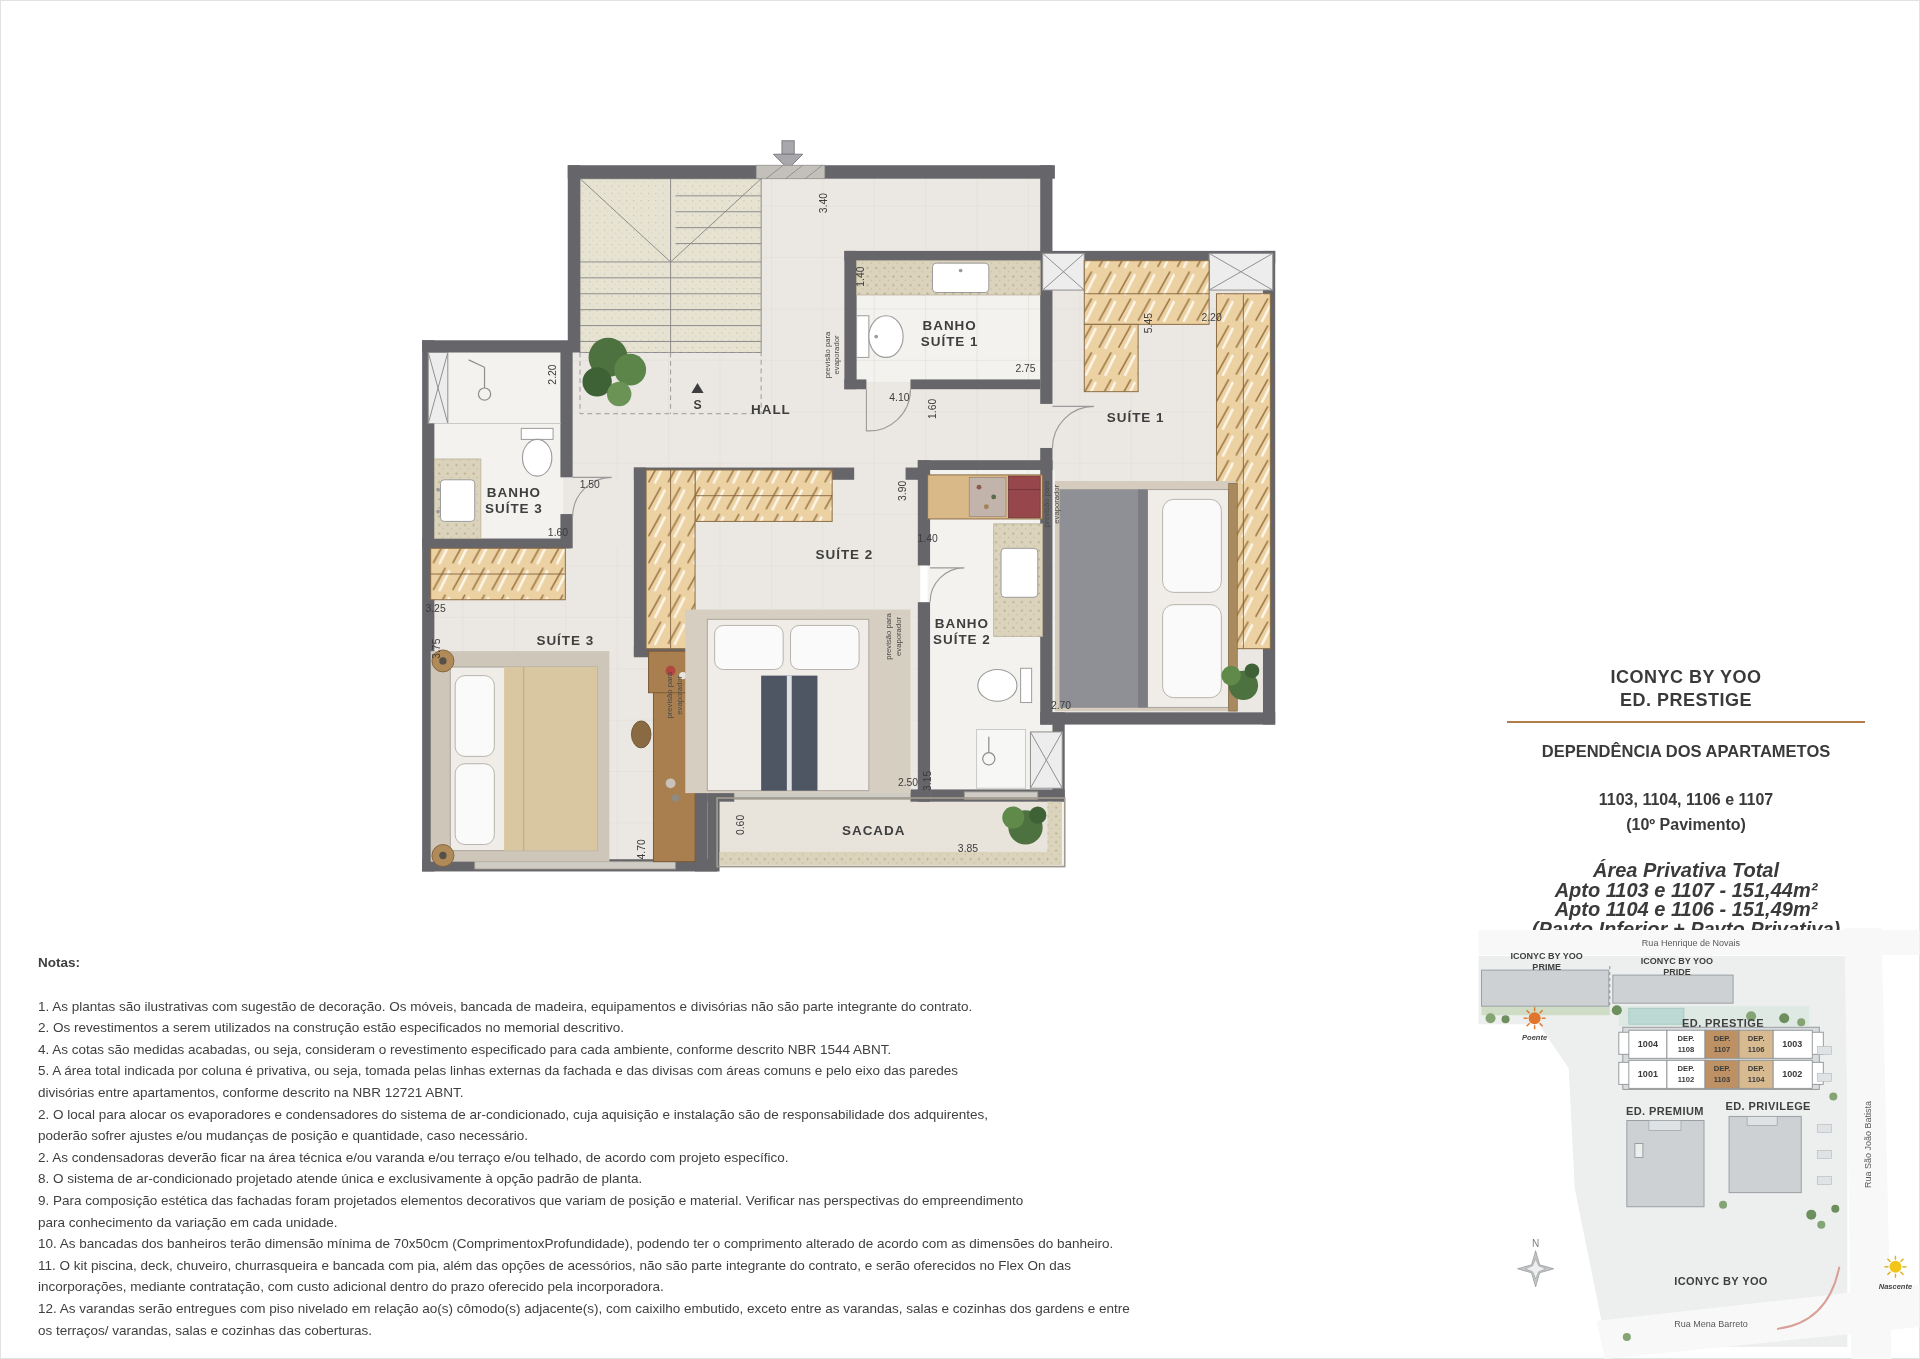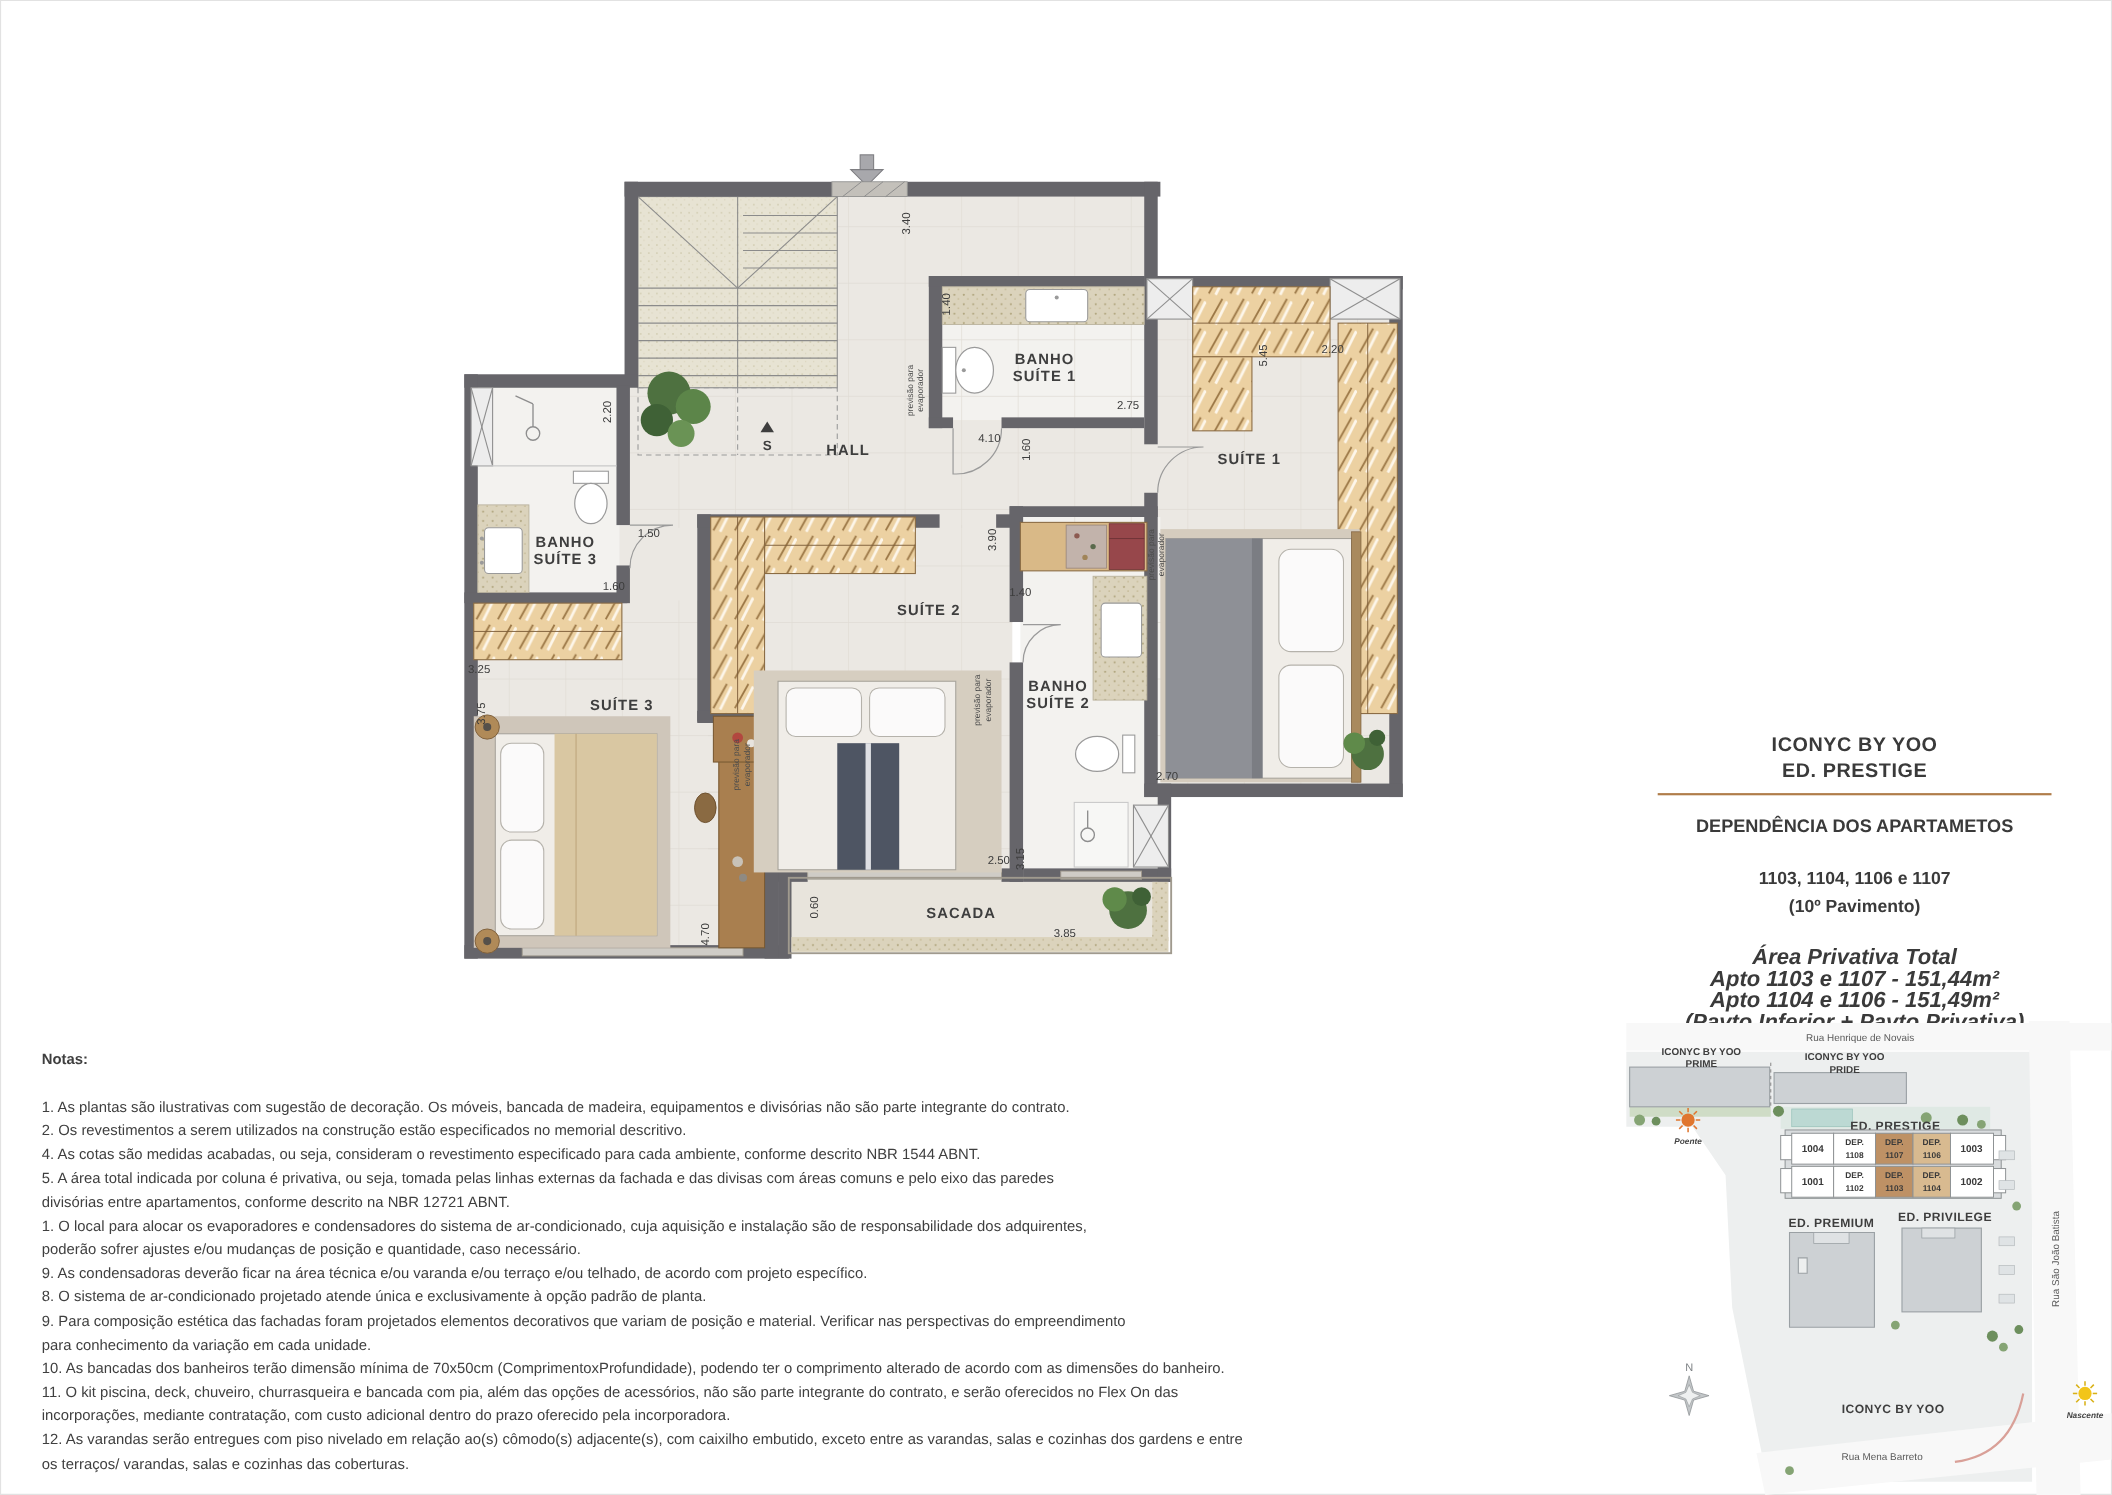--- a/index.html
+++ b/index.html
@@ -357,23 +357,23 @@
     </div>
   </div>
 
   <div class="notes">
     <div class="n-title">Notas:</div>
     <div class="n-item">1. As plantas são ilustrativas com sugestão de decoração. Os móveis, bancada de madeira, equipamentos e divisórias não são parte integrante do contrato.</div>
     <div class="n-item">2. Os revestimentos a serem utilizados na construção estão especificados no memorial descritivo.</div>
     <div class="n-item">4. As cotas são medidas acabadas, ou seja, consideram o revestimento especificado para cada ambiente, conforme descrito NBR 1544 ABNT.</div>
     <div class="n-item">5. A área total indicada por coluna é privativa, ou seja, tomada pelas linhas externas da fachada e das divisas com áreas comuns e pelo eixo das paredes
 divisórias entre apartamentos, conforme descrito na NBR 12721 ABNT.</div>
-    <div class="n-item">1. O local para alocar os evaporadores e condensadores do sistema de ar-condicionado, cuja aquisição e instalação são de responsabilidade dos adquirentes,
+    <div class="n-item">2. O local para alocar os evaporadores e condensadores do sistema de ar-condicionado, cuja aquisição e instalação são de responsabilidade dos adquirentes,
 poderão sofrer ajustes e/ou mudanças de posição e quantidade, caso necessário.</div>
-    <div class="n-item">9. As condensadoras deverão ficar na área técnica e/ou varanda e/ou terraço e/ou telhado, de acordo com projeto específico.</div>
+    <div class="n-item">2. As condensadoras deverão ficar na área técnica e/ou varanda e/ou terraço e/ou telhado, de acordo com projeto específico.</div>
     <div class="n-item">8. O sistema de ar-condicionado projetado atende única e exclusivamente à opção padrão de planta.</div>
     <div class="n-item">9. Para composição estética das fachadas foram projetados elementos decorativos que variam de posição e material. Verificar nas perspectivas do empreendimento
 para conhecimento da variação em cada unidade.</div>
     <div class="n-item">10. As bancadas dos banheiros terão dimensão mínima de 70x50cm (ComprimentoxProfundidade), podendo ter o comprimento alterado de acordo com as dimensões do banheiro.</div>
     <div class="n-item">11. O kit piscina, deck, chuveiro, churrasqueira e bancada com pia, além das opções de acessórios, não são parte integrante do contrato, e serão oferecidos no Flex On das
 incorporações, mediante contratação, com custo adicional dentro do prazo oferecido pela incorporadora.</div>
     <div class="n-item">12. As varandas serão entregues com piso nivelado em relação ao(s) cômodo(s) adjacente(s), com caixilho embutido, exceto entre as varandas, salas e cozinhas dos gardens e entre
 os  terraços/ varandas, salas e cozinhas das coberturas.</div>
 
   </div>

